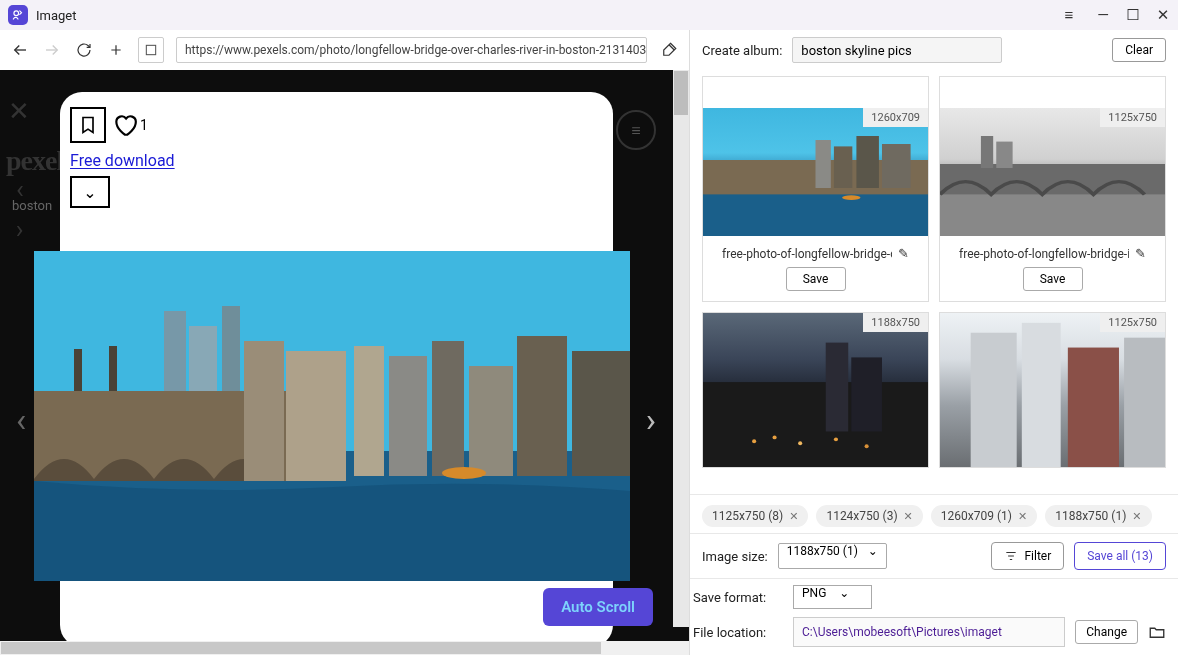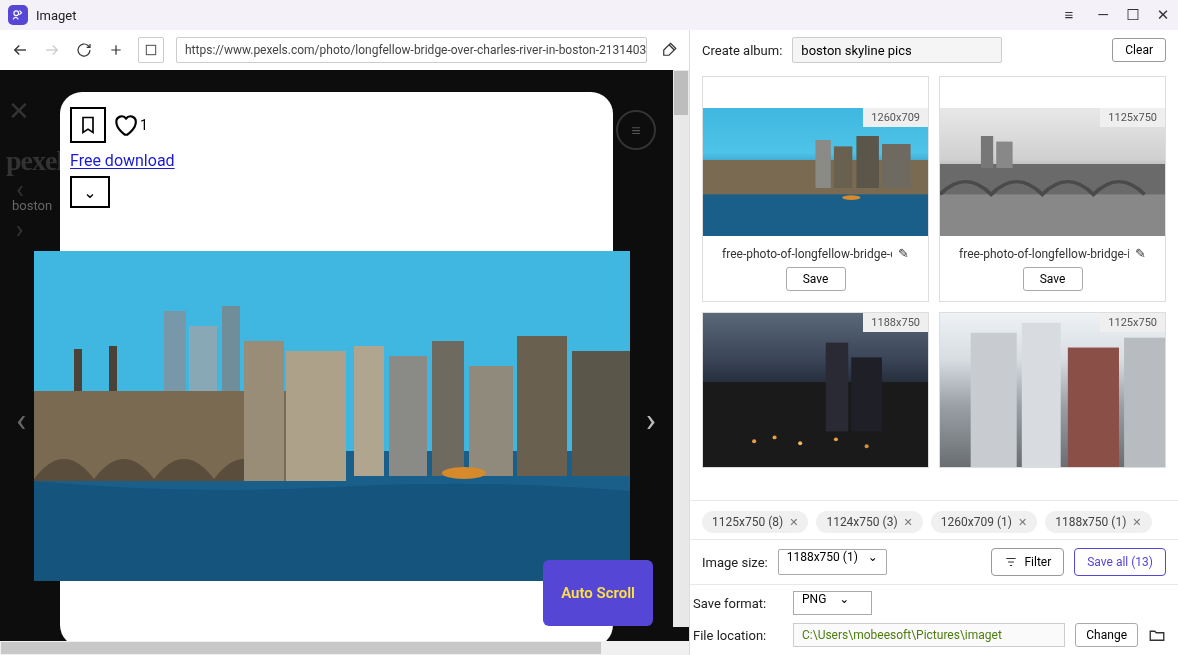--- a/index.html
+++ b/index.html
@@ -25,21 +25,21 @@
 .bostontag { position:absolute; left:12px; top:128px; color:#666; font-size:13px;}
 .dark-burger { position:absolute; right:33px; top:40px; width:40px; height:40px; border:2px solid #333; border-radius:50%; display:flex; align-items:center; justify-content:center; color:#555;}
 .img-card { position: absolute; left: 60px; top: 22px; width: 553px; height: 555px; background: #fff; border-radius: 22px; }
 .card-actions { display: flex; align-items: center; gap: 6px; padding: 15px 10px 4px 10px; }
 .sq-btn { width: 36px; height: 36px; border: 2px solid #000; display: flex; align-items: center; justify-content: center; font-size: 22px; }
 .like-btn { display:flex; align-items:center; gap:2px; font-size:14px; color:#000;}
 .like-btn svg { width:26px; height:26px;}
 .free-dl { color: #1a1ad6; font-size: 16px; padding: 4px 8px 6px 10px; text-decoration:underline; text-underline-offset:2px;}
 .dd-btn { width:40px; height:32px; border:2px solid #000; display:flex; align-items:center; justify-content:center; margin-left:10px; font-size:16px;}
 .hero-img { position:absolute; left:-26px; top:159px; width:596px; height:330px;}
-.autoscroll-btn { position: absolute; right: 36px; bottom: 15px; background: #5546d6; color: #fde047; border: none; padding: 24px 18px; border-radius: 6px; font-size: 15px; font-weight: 600; cursor: pointer; }
+.autoscroll-btn { position: absolute; right: 36px; bottom: 15px; background: #5546d6; color: #7dd3fc; border: none; padding: 10px 18px; border-radius: 6px; font-size: 15px; font-weight: 600; cursor: pointer; }
 .vscroll { position:absolute; right:0; top:0; bottom:14px; width:16px; background:#e8e8e8;}
 .vscroll-thumb { width:14px; height:44px; background:#bdbdbd; margin:1px;}
 .hscroll { height:14px; background:#f0f0f0; display:flex; align-items:center;}
 .hscroll-thumb { width:600px; height:12px; background:#c8c8c8; margin-left:1px;}
 .right-pane { flex: 1; display: flex; flex-direction: column; background: #fff; }
 .album-bar { height: 40px; display: flex; align-items: center; gap: 10px; padding: 0 12px; }
 .album-label { font-size: 13px; color: #222; }
 .album-input { height: 26px; border: 1px solid #ccc; padding: 0 8px; font-size: 13px; width: 210px; background: #f5f5f5; border-radius:2px;}
 .clear-btn { margin-left: auto; height: 24px; padding: 0 12px; border: 1px solid #999; background: #fff; border-radius: 3px; font-size: 12px; cursor: pointer; }
 .thumbs-area { flex: 1; overflow: hidden; padding: 6px 12px; display: grid; grid-template-columns: 1fr 1fr; gap: 10px; align-content: start;}
@@ -56,21 +56,21 @@
 .chip-x { font-size: 11px; color: #777; cursor: pointer; }
 .size-row { display: flex; align-items: center; padding: 8px 12px; gap: 10px; }
 .size-label { font-size: 13px; color: #222; }
 .size-select { height: 26px; border: 1px solid #aaa; padding: 0 28px 0 8px; font-size: 12px; background: #fff; position: relative; border-radius:2px;}
 .filter-btn { margin-left: auto; height: 28px; border: 1px solid #999; background: #fff; border-radius: 4px; padding: 0 12px; font-size: 12px; display: flex; align-items: center; gap: 6px; cursor: pointer; }
 .saveall-btn { height: 28px; border: 1px solid #5546d6; background: #fff; color: #5546d6; border-radius: 4px; padding: 0 12px; font-size: 12px; cursor: pointer; }
 .bottom-rows { border-top: 1px solid #e8e8e8; padding: 6px 12px 8px 3px; display: flex; flex-direction: column; gap: 8px; }
 .brow { display: flex; align-items: center; gap: 10px; }
 .blabel { font-size: 13px; color: #222; width: 90px; }
 .bselect { height: 24px; border: 1px solid #aaa; padding: 0 22px 0 8px; font-size: 12px; background: #fff; }
-.floc-input { flex: 1; height: 24px; border: 1px solid #ccc; padding: 0 8px; font-size: 12px; color: #4d7c0f; background:#fafafa;}
+.floc-input { flex: 1; height: 30px; border: 1px solid #ccc; padding: 0 8px; font-size: 12px; color: #4c1d95; background:#fafafa;}
 .change-btn { height: 24px; border: 1px solid #aaa; padding: 0 10px; font-size: 12px; background: #fff; border-radius: 3px; cursor: pointer; }
 .folder-icon { width: 18px; height: 18px; cursor:pointer;}
 
 
 .sky1 { background: linear-gradient(180deg, #3fb7e0 0%, #4ec3e8 35%, #1e6a9a 58%, #1a5a87 100%);}
 .sky2 { background: linear-gradient(180deg, #e8e8e8 0%, #d0d0d0 40%, #888 60%, #707070 100%);}
 .sky3 { background: linear-gradient(180deg, #5a6878 0%, #3a4558 30%, #1a1f2a 55%, #2a2020 100%);}
 .sky4 { background: linear-gradient(180deg, #eef2f5 0%, #d8dde2 30%, #9aa0a6 60%, #6a6e72 100%);}
 </style>
 </head>

